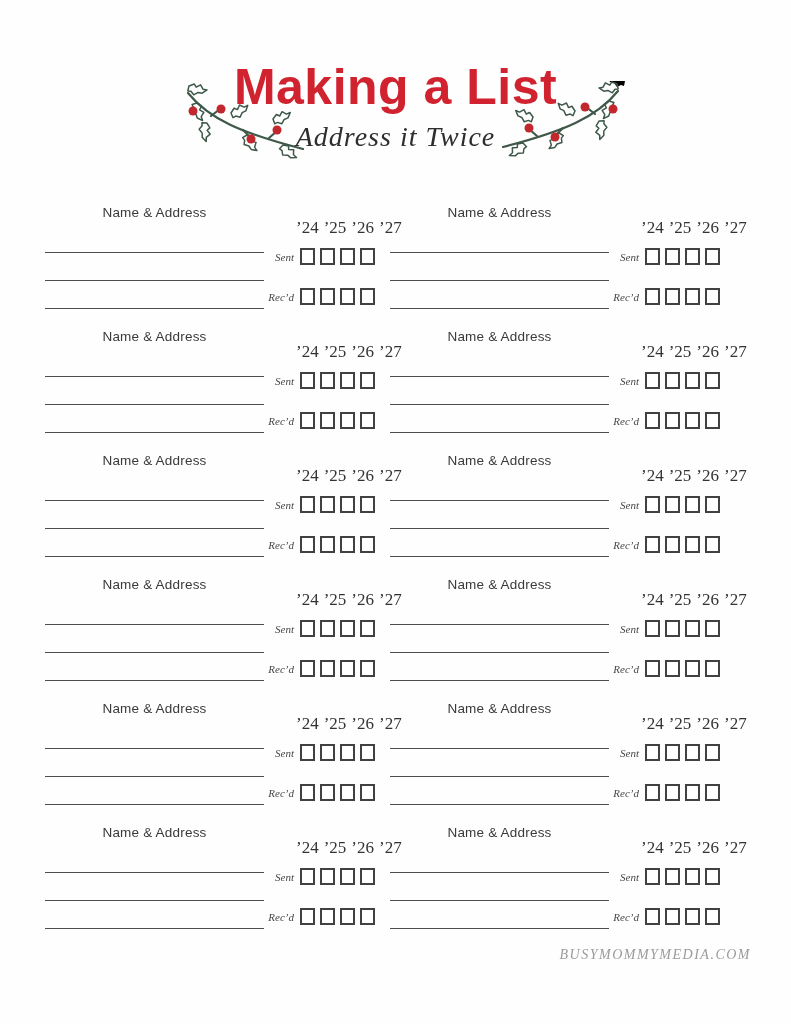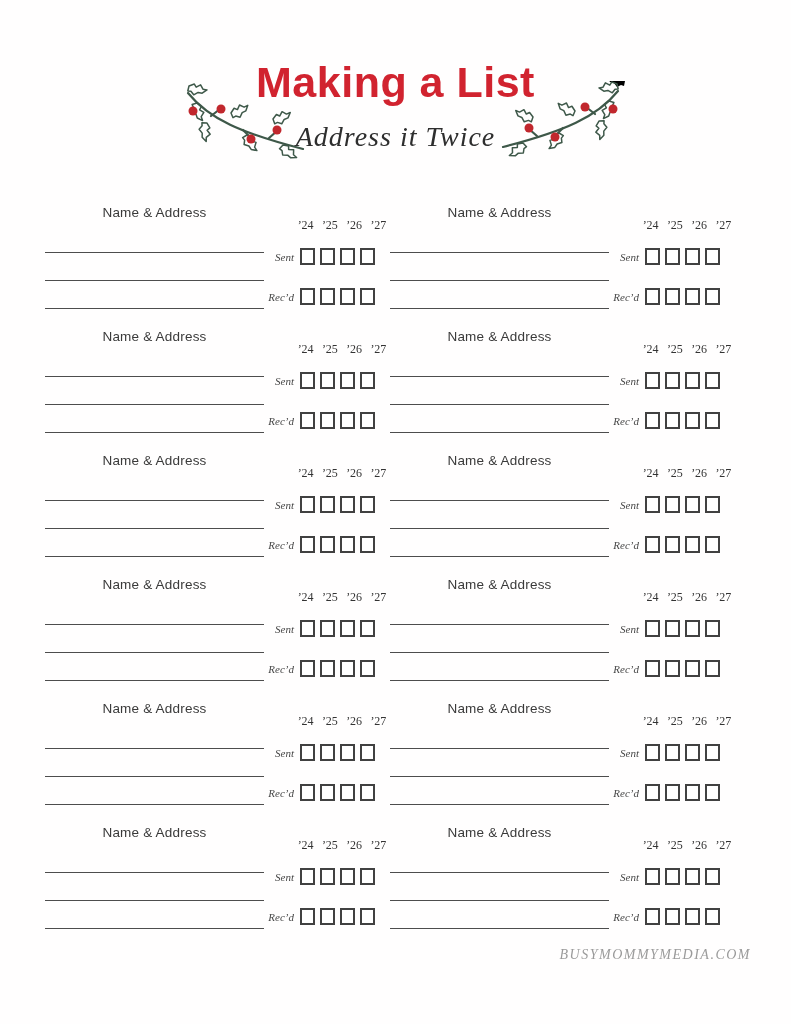--- a/index.html
+++ b/index.html
@@ -17,21 +17,21 @@
     font-family:"Liberation Sans",sans-serif;
     position:relative;overflow:hidden;
   }
   .page{position:absolute;inset:0;background:#fffefe;}
 
   
   .page-title{
     position:absolute;top:58px;left:0;width:100%;
     text-align:center;
     font-family:"Liberation Sans","DejaVu Sans",sans-serif;
-    font-size:43px;font-weight:600;letter-spacing:0.5px;
+    font-size:50px;font-weight:600;letter-spacing:0.5px;
     color:var(--title-color);
   }
   .page-subtitle{
     position:absolute;top:121px;left:0;width:100%;
     text-align:center;
     font-family:"Liberation Serif","DejaVu Serif",serif;
     font-style:italic;font-weight:400;
     font-size:28px;color:#2e2e2e;letter-spacing:1px;
   }
   .holly{position:absolute;width:128px;height:84px;}
@@ -54,21 +54,21 @@
   .wline{position:absolute;left:0;width:219px;border-top:1.6px solid var(--line-color);}
   .wline-1{top:47px;}
   .wline-2{top:75px;}
   .wline-3{top:103px;}
 
   .check-area{position:absolute;left:223px;top:0;width:120px;height:100%;}
   .years{
     position:absolute;top:13px;left:28px;width:92px;
     display:flex;gap:5px;
     font-family:"Liberation Serif","DejaVu Serif",serif;
-    font-size:12px;color:#333333;
+    font-size:17px;color:#333333;
   }
   .years span{flex:1;text-align:center;}
   .cb-row{position:absolute;left:0;display:flex;align-items:center;}
   .cb-sent{top:43px;}
   .cb-recd{top:83px;justify-content:flex-end;}
   .cb-label{
     width:26px;text-align:right;margin-right:3px;
     font-family:"Liberation Serif","DejaVu Serif",serif;
     font-style:italic;font-size:11px;color:#474747;
   }

